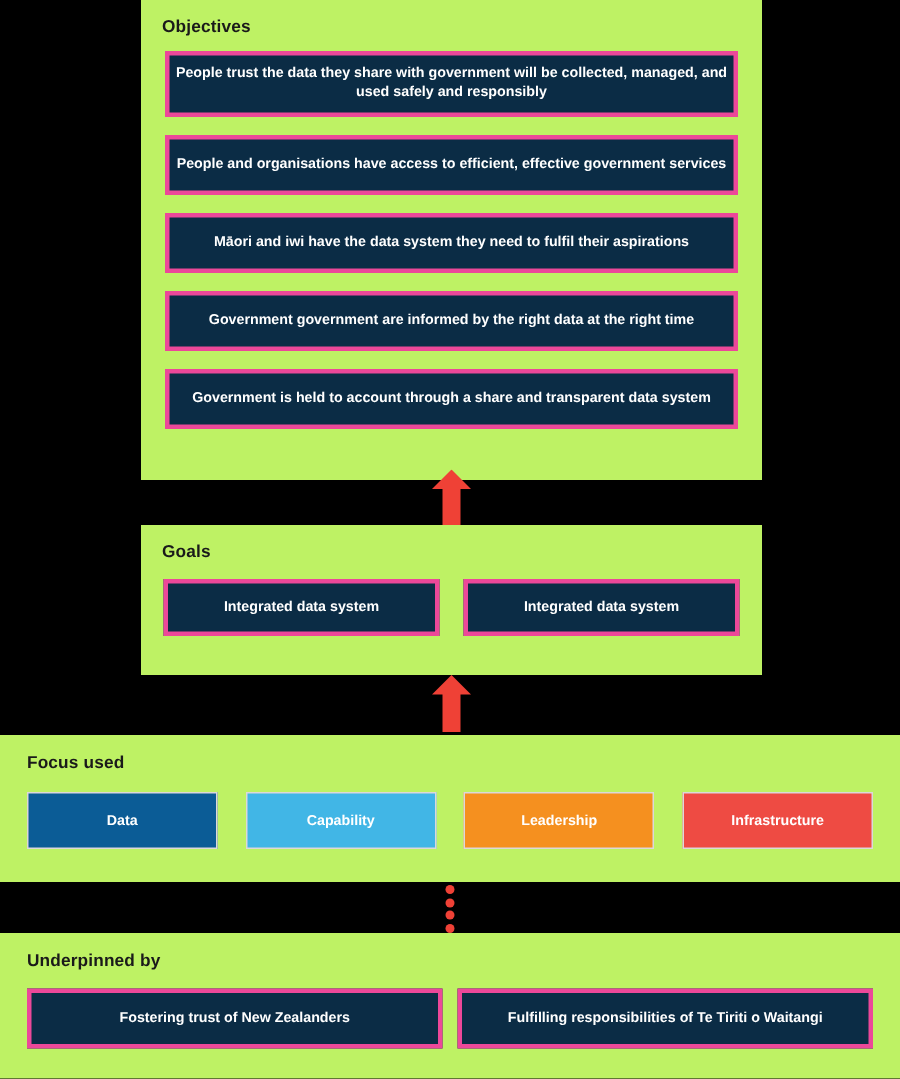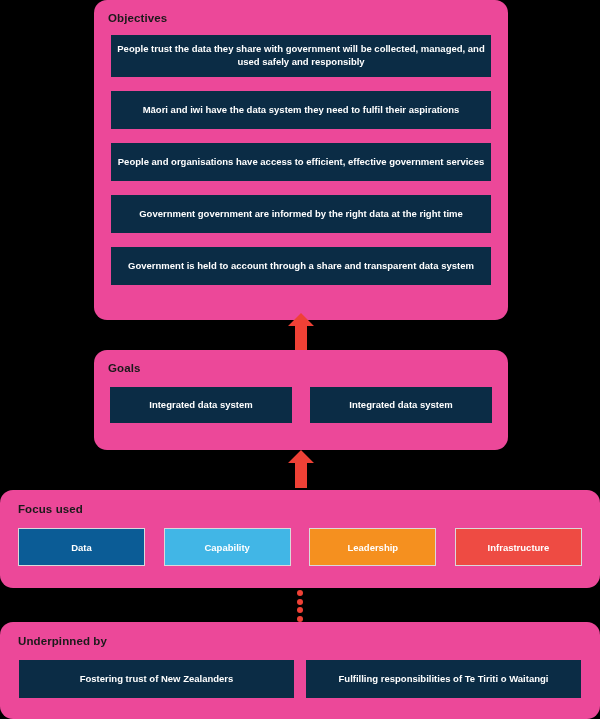--- a/index.html
+++ b/index.html
@@ -12,35 +12,34 @@
     height: 719px;
     position: relative;
     overflow: hidden;
     font-family: "Liberation Sans", sans-serif;
     -webkit-font-smoothing: antialiased;
   }
 
   
   .panel {
     position: absolute;
-    background: #ec4899;
+    background: #bef264;
     box-sizing: border-box;
-    border-radius: 13px;
   }
   .panel-title {
     font-size: 11.5px;
     font-weight: bold;
     color: #1a1a1a;
     letter-spacing: 0.1px;
   }
 
   
   .navy-box {
     background: #0b2c45;
-    border: 1px solid #ec4899;
+    border: 3px solid #ec4899;
     box-sizing: border-box;
     display: flex;
     align-items: center;
     justify-content: center;
     text-align: center;
     color: #ffffff;
     font-size: 9.5px;
     font-weight: bold;
     line-height: 1.35;
     padding: 2px 0;
@@ -159,22 +158,22 @@
     height: 40px;
   }
 </style>
 </head>
 <body>
 
 <div class="panel" id="objectives-panel">
   <span class="panel-title">Objectives</span>
 
   <div class="navy-box objective-box tall">People trust the data they share with government will be collected, managed, and used safely and responsibly</div>
+  <div class="navy-box objective-box">People and organisations have access to efficient, effective government services</div>
   <div class="navy-box objective-box">Māori and iwi have the data system they need to fulfil their aspirations</div>
-  <div class="navy-box objective-box">People and organisations have access to efficient, effective government services</div>
   <div class="navy-box objective-box">Government government are informed by the right data at the right time</div>
   <div class="navy-box objective-box">Government is held to account through a share and transparent data system</div>
 </div>
 
 <div class="arrow" id="arrow-top">
   <svg width="26" height="38" viewBox="0 0 26 38" aria-hidden="true">
     <polygon points="13,0 26,13 19,13 19,38 7,38 7,13 0,13" fill="#ef4136"></polygon>
   </svg>
 </div>
 

